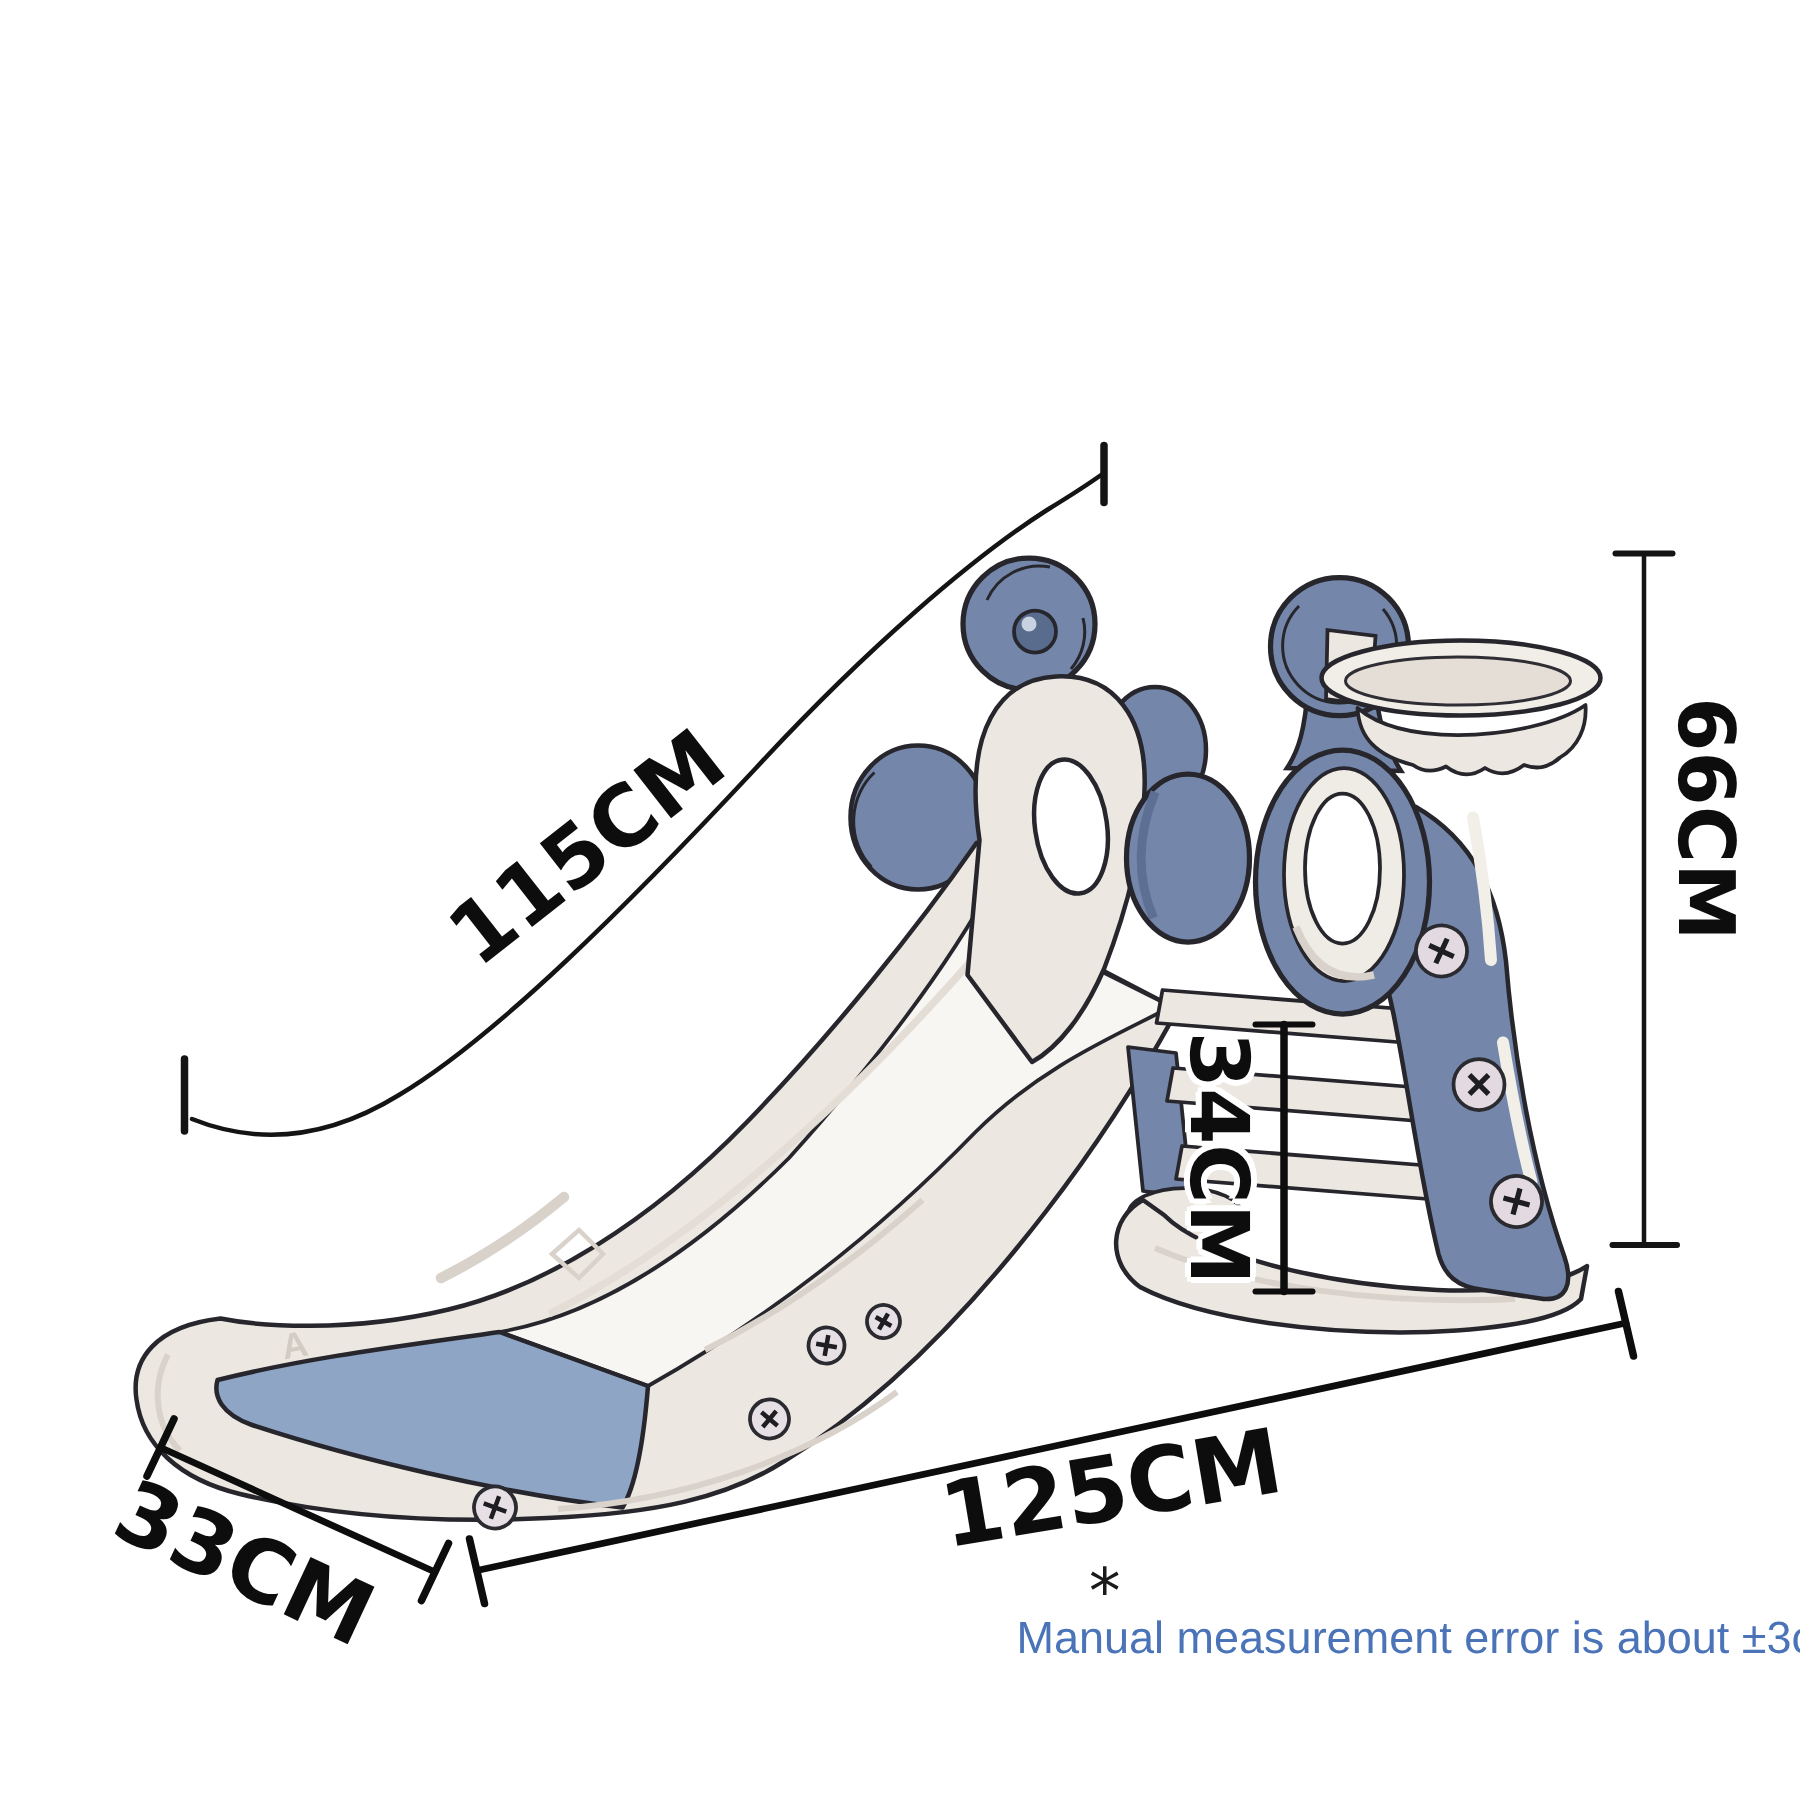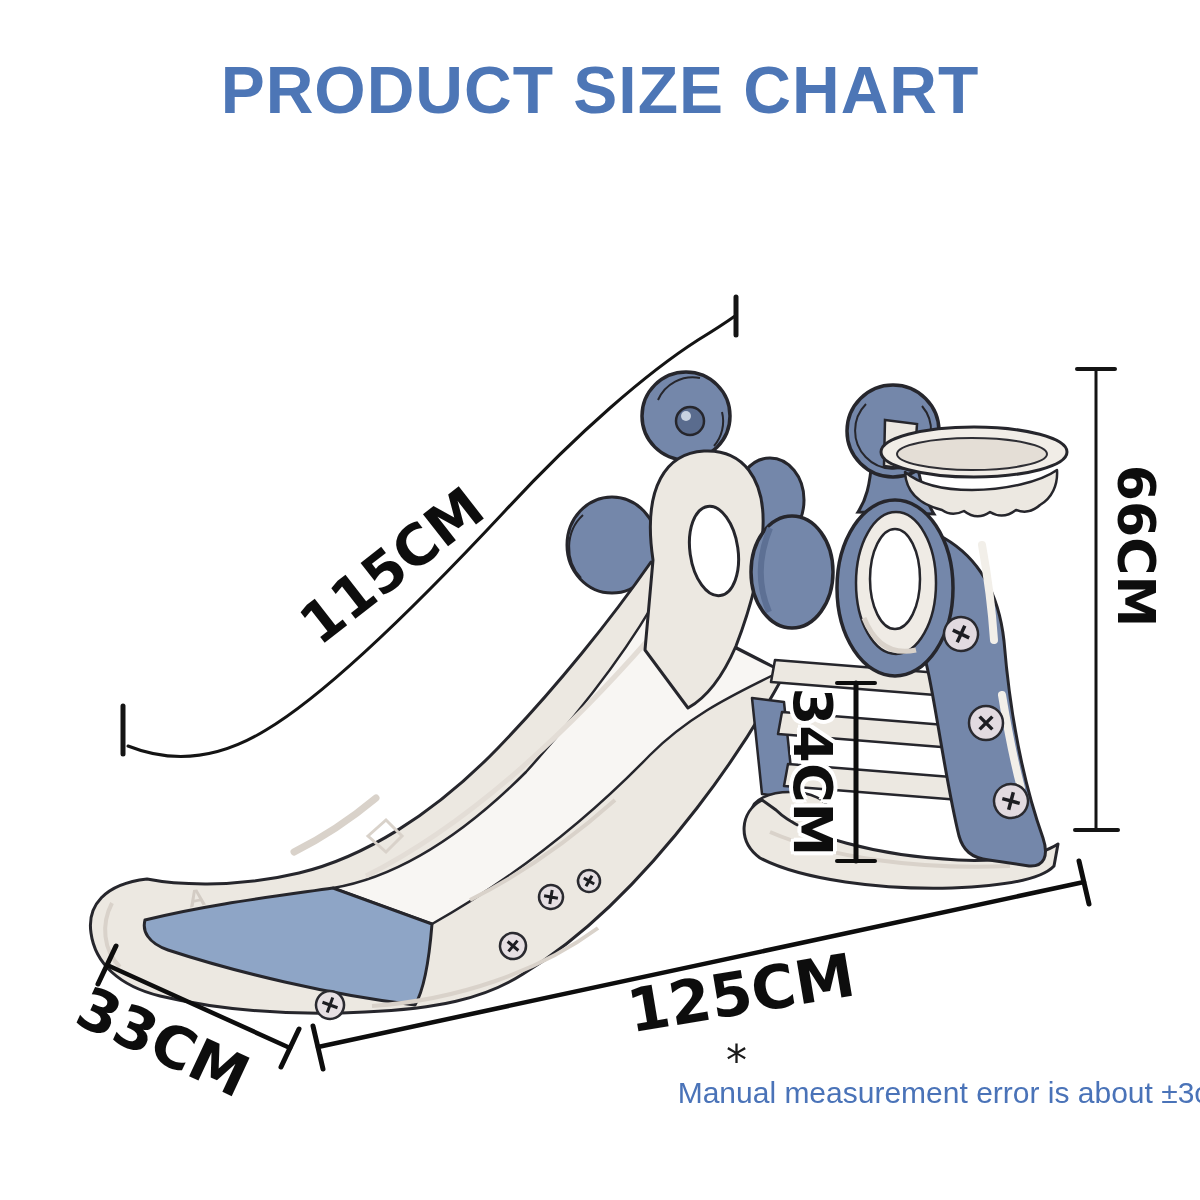--- a/index.html
+++ b/index.html
@@ -36,21 +36,20 @@
     position:absolute;left:956px;top:1076px;transform:translateX(-50%);
     font-size:30px;color:#4a73b8;white-space:nowrap;
     font-family:"Liberation Sans",sans-serif;
   }
 </style>
 </head>
 <body>
 
 <div class="stage">
 
-  <div class="page-title">PRODUCT SIZE CHART</div>
 
   <svg class="illustration" width="1200" height="1200" viewBox="0 0 1200 1200" xmlns="http://www.w3.org/2000/svg">
 
     <g stroke="#141414" fill="none" stroke-linecap="round">
       <path d="M 128,746 C 168,762 214,762 266,730 C 330,692 420,602 504,512 C 578,432 648,372 698,340 C 716,329 728,321 735,316" stroke-width="3"></path>
       <path d="M 123,706 L 123,754" stroke-width="5"></path>
       <path d="M 736,297 L 736,335" stroke-width="5"></path>
     </g>
 
     <g>

